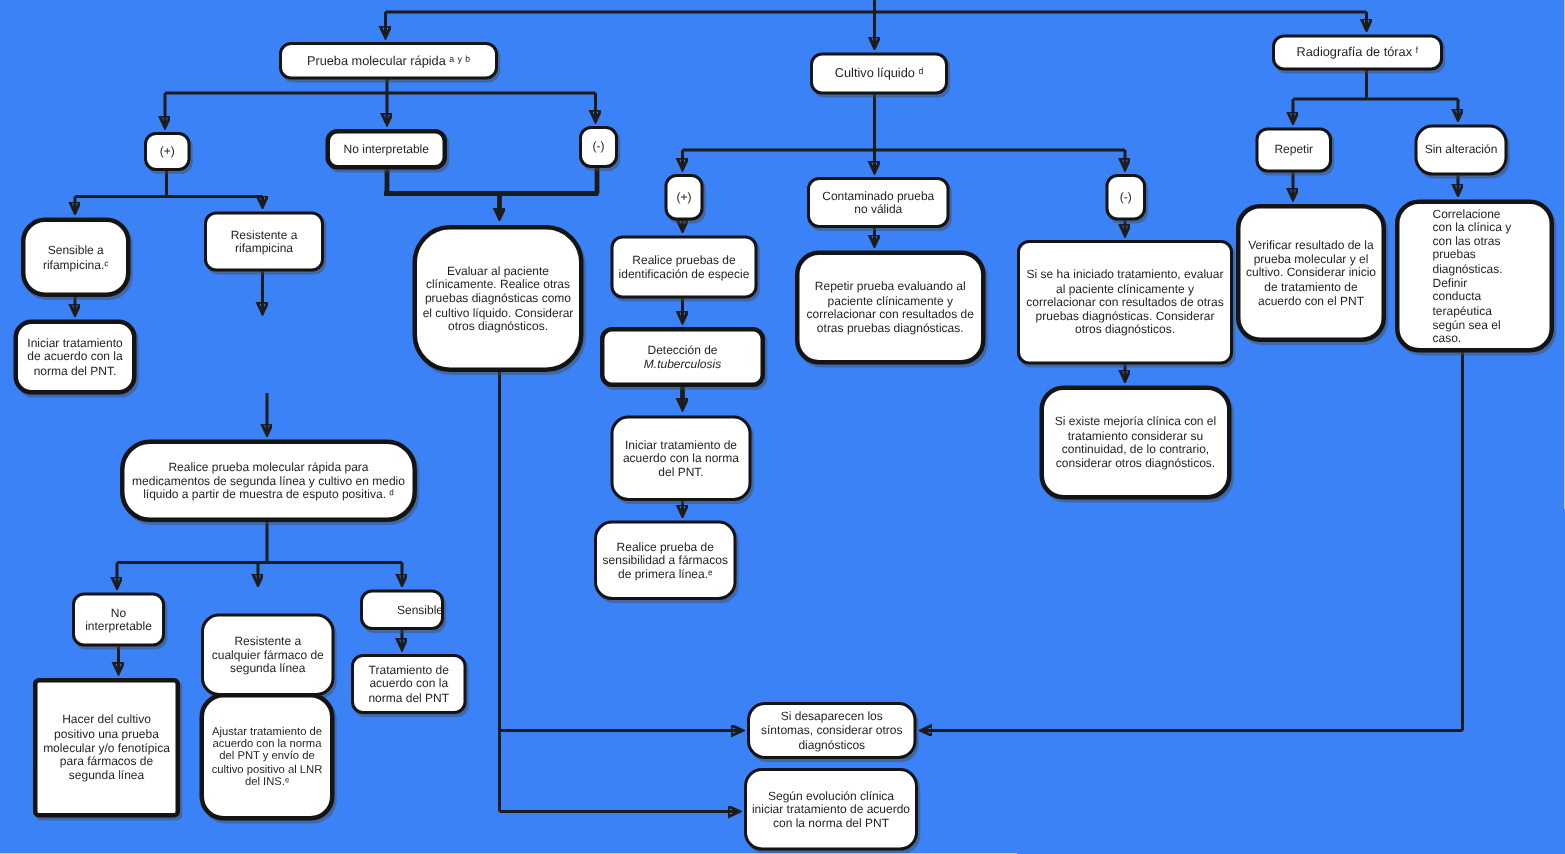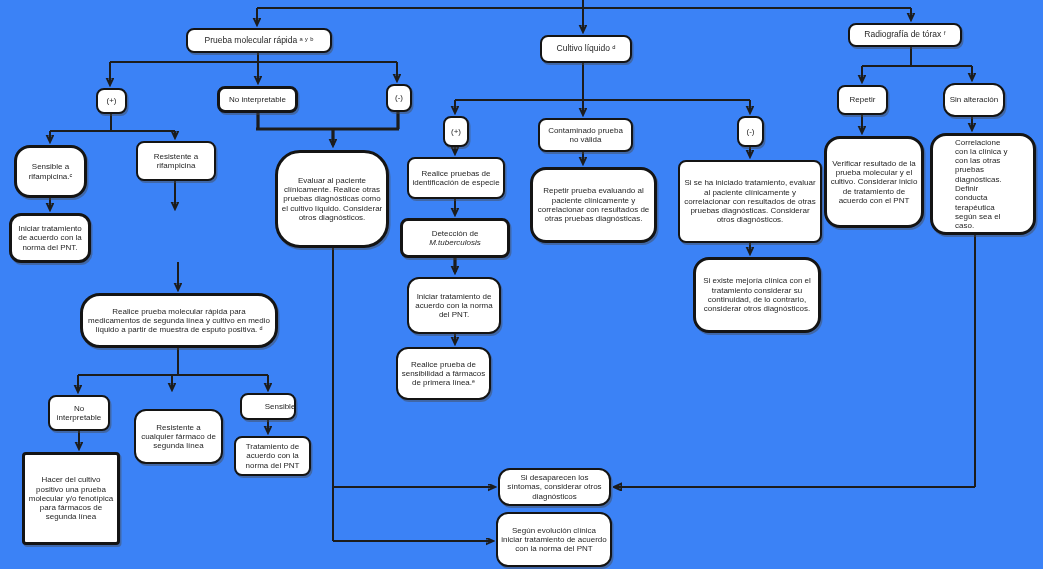--- a/index.html
+++ b/index.html
@@ -113,20 +113,21 @@
 
   <div class="node b3 r12" style="left:9px;top:213px;width:82px;height:50px;">Iniciar tratamiento de acuerdo con la norma del PNT.</div>
 
   <div class="node b3 r20" style="left:80px;top:293px;width:198px;height:55px;">Realice prueba molecular rápida para medicamentos de segunda línea y cultivo en medio líquido a partir de muestra de esputo positiva. ᵈ</div>
 
   <div class="node" style="left:48px;top:395px;width:62px;height:36px;">No interpretable</div>
   <div class="node r12" style="left:134px;top:393px;width:89px;height:55px;margin-top:16px;">Resistente a cualquier fármaco de segunda línea</div>
   <div class="node" style="left:240px;top:393px;width:56px;height:27px;padding-left:27px;">Sensible</div>
 
   <div class="node b3 r24" style="left:22px;top:452px;width:98px;height:93px;">Hacer del cultivo positivo una prueba molecular y/o fenotípica para fármacos de segunda línea</div>
+  <div class="node b3 r16 sm" style="left:133px;top:462px;width:90px;height:85px;">Ajustar tratamiento de acuerdo con la norma del PNT y envío de cultivo positivo al LNR del INS.ᵉ</div>
   <div class="node" style="left:234px;top:436px;width:77px;height:40px;">Tratamiento de acuerdo con la norma del PNT</div>
 
   <div class="node b3 r16" style="left:275px;top:150px;width:114px;height:98px;border-radius:25px;">Evaluar al paciente clínicamente. Realice otras pruebas diagnósticas como el cultivo líquido. Considerar otros diagnósticos.</div>
 
   <div class="node" style="left:443px;top:116px;width:26px;height:31px;">(+)</div>
   <div class="node" style="left:538px;top:118px;width:95px;height:34px;">Contaminado prueba no válida</div>
   <div class="node" style="left:737px;top:116px;width:27px;height:31px;">(-)</div>
 
   <div class="node" style="left:407px;top:157px;width:98px;height:42px;">Realice pruebas de identificación de especie</div>
 

